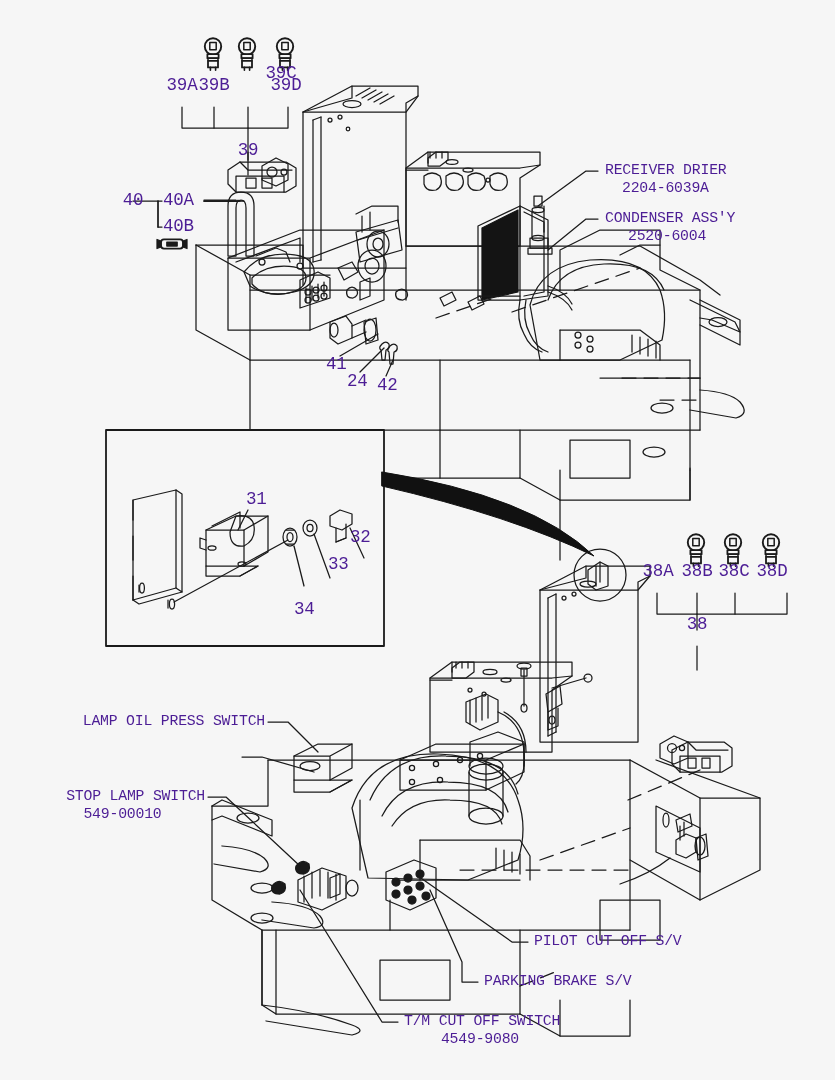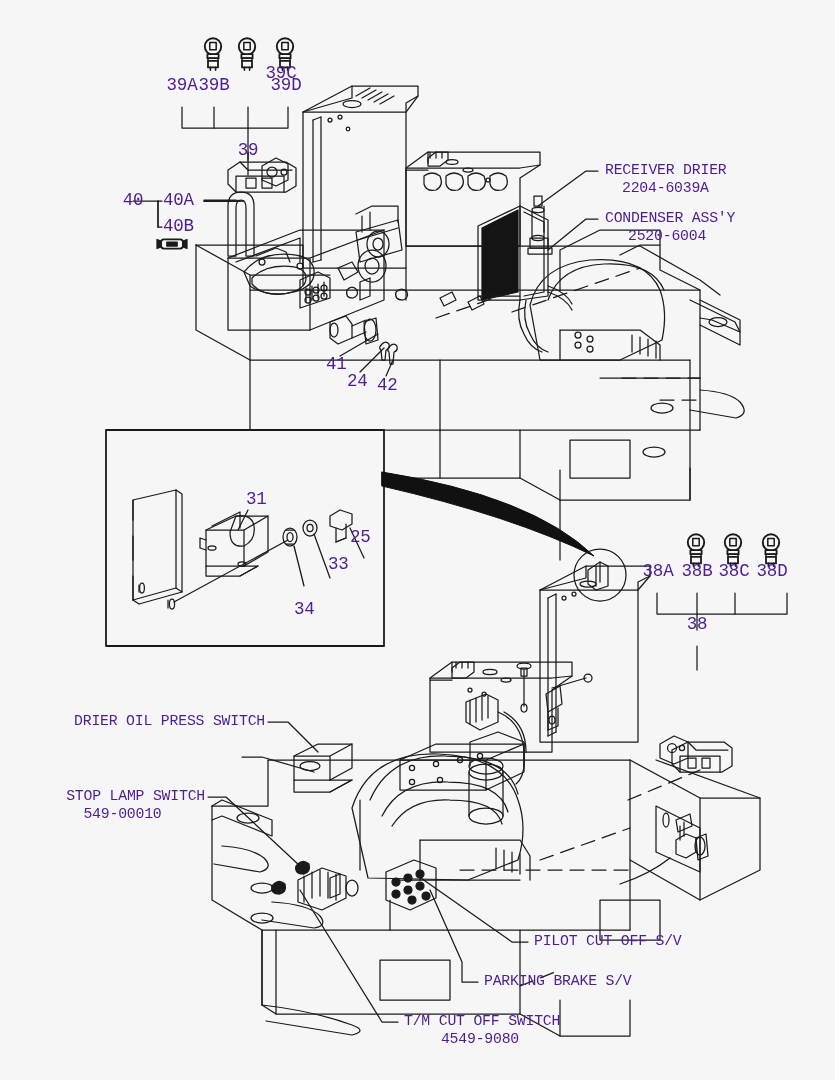--- a/index.html
+++ b/index.html
@@ -474,31 +474,31 @@
   <div class="lbl partnum" style="left:622px; top:180px;">2204-6039A</div>
 
   <div class="lbl partname" style="left:605px; top:210px;">CONDENSER ASS'Y</div>
   <div class="lbl partnum" style="left:628px; top:228px;">2520-6004</div>
 
   <div class="lbl callnum" style="left:326px; top:355px;">41</div>
   <div class="lbl callnum" style="left:347px; top:372px;">24</div>
   <div class="lbl callnum" style="left:377px; top:376px;">42</div>
 
   <div class="lbl callnum" style="left:246px; top:490px;">31</div>
-  <div class="lbl callnum" style="left:350px; top:528px;">25</div>
+  <div class="lbl callnum" style="left:350px; top:528px;">32</div>
   <div class="lbl callnum" style="left:328px; top:555px;">33</div>
   <div class="lbl callnum" style="left:294px; top:600px;">34</div>
 
   <div class="lbl callnum ctr" style="left:632px; top:562px; width:52px;">38A</div>
   <div class="lbl callnum ctr" style="left:671px; top:562px; width:52px;">38B</div>
   <div class="lbl callnum ctr" style="left:708px; top:562px; width:52px;">38C</div>
   <div class="lbl callnum ctr" style="left:746px; top:562px; width:52px;">38D</div>
   <div class="lbl callnum ctr" style="left:673px; top:615px; width:48px;">38</div>
 
-  <div class="lbl partname rt" style="left:0px; top:713px; width:265px;">DRIER OIL PRESS SWITCH</div>
+  <div class="lbl partname rt" style="left:0px; top:713px; width:265px;">LAMP OIL PRESS SWITCH</div>
   <div class="lbl partname rt" style="left:0px; top:788px; width:205px;">STOP LAMP SWITCH</div>
   <div class="lbl partnum ctr" style="left:40px; top:806px; width:165px;">549-00010</div>
 
   <div class="lbl partname" style="left:534px; top:933px;text-align:center;">PILOT CUT OFF S/V</div>
   <div class="lbl partname" style="left:484px; top:973px;">PARKING BRAKE S/V</div>
   <div class="lbl partname" style="left:404px; top:1013px;">T/M CUT OFF SWITCH</div>
   <div class="lbl partnum ctr" style="left:404px; top:1031px; width:152px;">4549-9080</div>
 
 </div>
 

